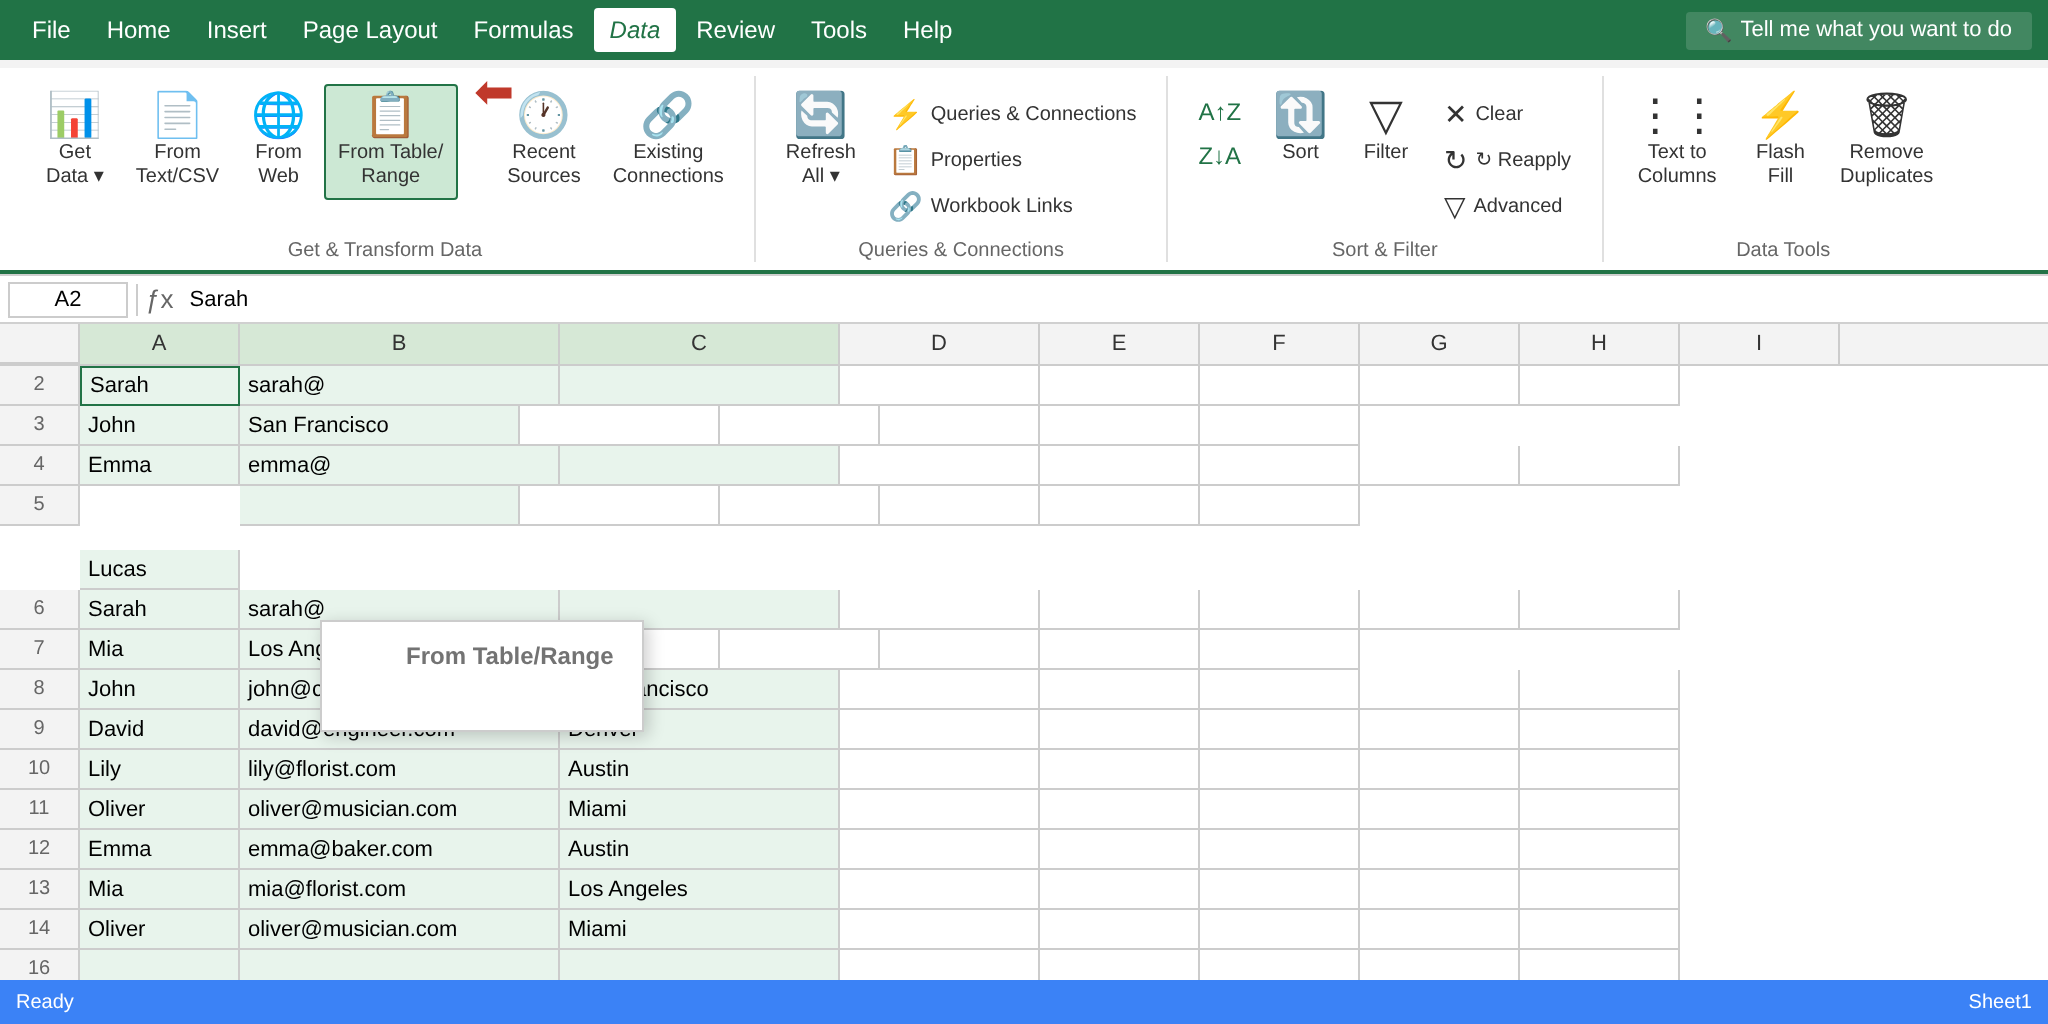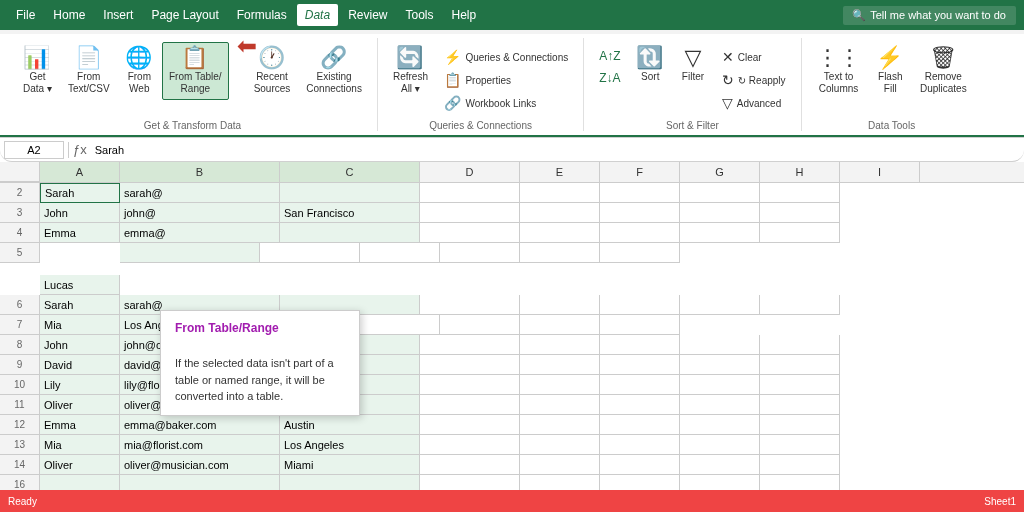--- a/index.html
+++ b/index.html
@@ -19,44 +19,44 @@
     .ribbon-buttons { display: flex; align-items: flex-start; gap: 2px; padding-top: 4px; flex: 1; }
     .ribbon-btn { display: flex; flex-direction: column; align-items: center; justify-content: center; padding: 4px 6px; cursor: pointer; border-radius: 2px; min-width: 40px; text-align: center; font-size: 10px; color: #333; border: 1px solid transparent; gap: 2px; }
     .ribbon-btn.active-btn { background: #cce8d4; border-color: #217346; }
     .ribbon-btn .btn-icon { font-size: 22px; line-height: 1; }
     .ribbon-btn .btn-label { font-size: 10px; line-height: 1.2; text-align: center; white-space: nowrap; }
     .ribbon-btn-small { display: flex; align-items: center; gap: 4px; padding: 2px 6px; cursor: pointer; border-radius: 2px; font-size: 10px; color: #333; border: 1px solid transparent; white-space: nowrap; }
     .ribbon-btn-small .btn-icon-sm { font-size: 14px; }
     .ribbon-col { display: flex; flex-direction: column; gap: 1px; padding-top: 4px; }
 
     
-    .formula-bar { display: flex; align-items: center; height: 24px; border-bottom: 1px solid #d0d0d0; padding: 0 4px; gap: 4px; background: #fff; border-radius: 12px; }
+    .formula-bar { display: flex; align-items: center; height: 24px; border-bottom: 1px solid #d0d0d0; padding: 0 4px; gap: 4px; background: #fff; }
     .name-box { width: 60px; border: 1px solid #ccc; padding: 2px 4px; font-size: 11px; text-align: center; }
     .formula-separator { width: 1px; background: #ccc; height: 16px; }
     .formula-input { flex: 1; border: none; font-size: 11px; padding: 2px 4px; outline: none; }
 
     
     .spreadsheet { display: flex; flex-direction: column; flex: 1; overflow: hidden; position: relative; }
     .col-headers { display: flex; background: #f3f3f3; border-bottom: 1px solid #ccc; }
     .corner-cell { width: 40px; min-width: 40px; height: 20px; border-right: 1px solid #ccc; border-bottom: 1px solid #ccc; background: #f3f3f3; }
     .col-header { height: 20px; border-right: 1px solid #ccc; display: flex; align-items: center; justify-content: center; font-size: 11px; color: #333; background: #f3f3f3; }
     .col-header.highlighted { background: #d6e8d6; }
     .grid { display: flex; flex-direction: column; }
     .grid-row { display: flex; }
     .row-num { width: 40px; min-width: 40px; height: 20px; border-right: 1px solid #ccc; border-bottom: 1px solid #ccc; display: flex; align-items: center; justify-content: center; font-size: 10px; color: #666; background: #f3f3f3; }
     .cell { height: 20px; border-right: 1px solid #ccc; border-bottom: 1px solid #ccc; padding: 0 4px; display: flex; align-items: center; font-size: 11px; overflow: hidden; white-space: nowrap; }
     .cell.selected { background: #cce8d4; border: 1px solid #217346; }
     .cell.highlighted-col { background: #e8f4ec; }
 
     
     .tooltip-box { position: absolute; left: 160px; top: 148px; background: #fff; border: 1px solid #ccc; box-shadow: 2px 2px 8px rgba(0,0,0,0.2); padding: 10px 14px; max-width: 200px; z-index: 100; font-size: 11px; }
-    .tooltip-title { font-weight: bold; font-size: 12px; margin-bottom: 8px; color: #a21caf; }
+    .tooltip-title { font-weight: bold; font-size: 12px; margin-bottom: 8px; color: #737373; margin-left: 28px; }
     .tooltip-text { color: #333; line-height: 1.5; }
 
-    .status-bar { height: 22px; background: #ef4444; display: flex; align-items: center; padding: 0 8px; gap: 16px; }
+    .status-bar { height: 22px; background: #3b82f6; display: flex; align-items: center; padding: 0 8px; gap: 16px; }
     .status-item { color: #fff; font-size: 10px; }
   </style>
 </head>
 <body>
 
 <div style="width:1024px; height:512px; display:flex; flex-direction:column; overflow:hidden;">
 
   <div class="menu-bar">
     <div class="menu-item">File</div>
     <div class="menu-item">Home</div>
@@ -228,21 +228,20 @@
           <div class="cell highlighted-col" style="width: 140px; min-width: 140px;"></div>
           <div class="cell" style="width: 100px; min-width: 100px;"></div>
           <div class="cell" style="width: 80px; min-width: 80px;"></div>
           <div class="cell" style="width: 80px; min-width: 80px;"></div>
           <div class="cell" style="width: 80px; min-width: 80px;"></div>
           <div class="cell" style="width: 80px; min-width: 80px;"></div>
         </div>
         <div class="grid-row">
           <div class="row-num">3</div>
           <div class="cell highlighted-col" style="width: 80px; min-width: 80px;">John</div>
-          <div class="cell highlighted-col" style="width: 160px; min-width: 160px;">john@</div>
           <div class="cell highlighted-col" style="width: 140px; min-width: 140px;">San Francisco</div>
           <div class="cell" style="width: 100px; min-width: 100px;"></div>
           <div class="cell" style="width: 80px; min-width: 80px;"></div>
           <div class="cell" style="width: 80px; min-width: 80px;"></div>
           <div class="cell" style="width: 80px; min-width: 80px;"></div>
           <div class="cell" style="width: 80px; min-width: 80px;"></div>
         </div>
         <div class="grid-row">
           <div class="row-num">4</div>
           <div class="cell highlighted-col" style="width: 80px; min-width: 80px;">Emma</div>
@@ -371,21 +370,20 @@
           <div class="cell" style="width: 80px; min-width: 80px;"></div>
           <div class="cell" style="width: 80px; min-width: 80px;"></div>
           <div class="cell" style="width: 80px; min-width: 80px;"></div>
           <div class="cell" style="width: 80px; min-width: 80px;"></div>
         </div>
       </div>
 
     <div class="tooltip-box">
       <div class="tooltip-title">From Table/Range</div>
       <br>
-      <div class="tooltip-text">If the selected data isn't part of a table or named range, it will be converted into a table.</div>
     </div>
   </div>
 
   <div class="status-bar">
     <span class="status-item">Ready</span>
     <div style="flex:1;"></div>
     <span class="status-item">Sheet1</span>
   </div>
 
 </div>

